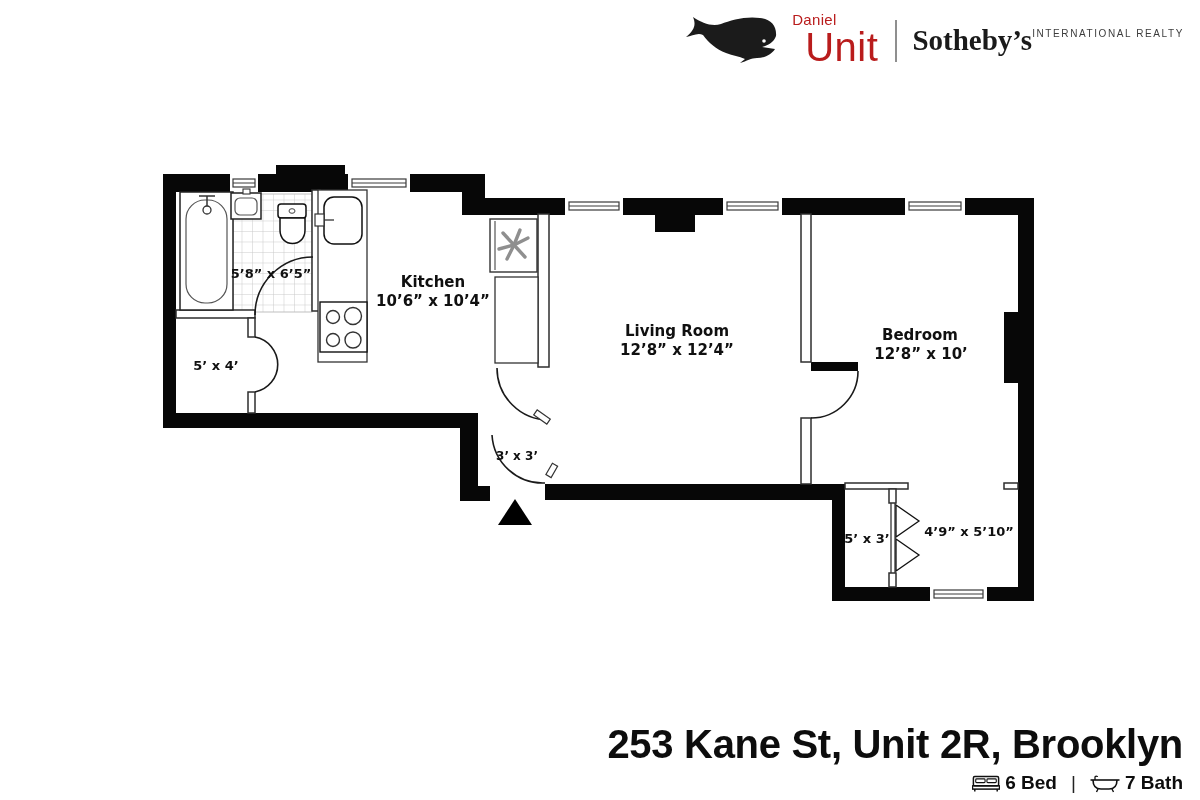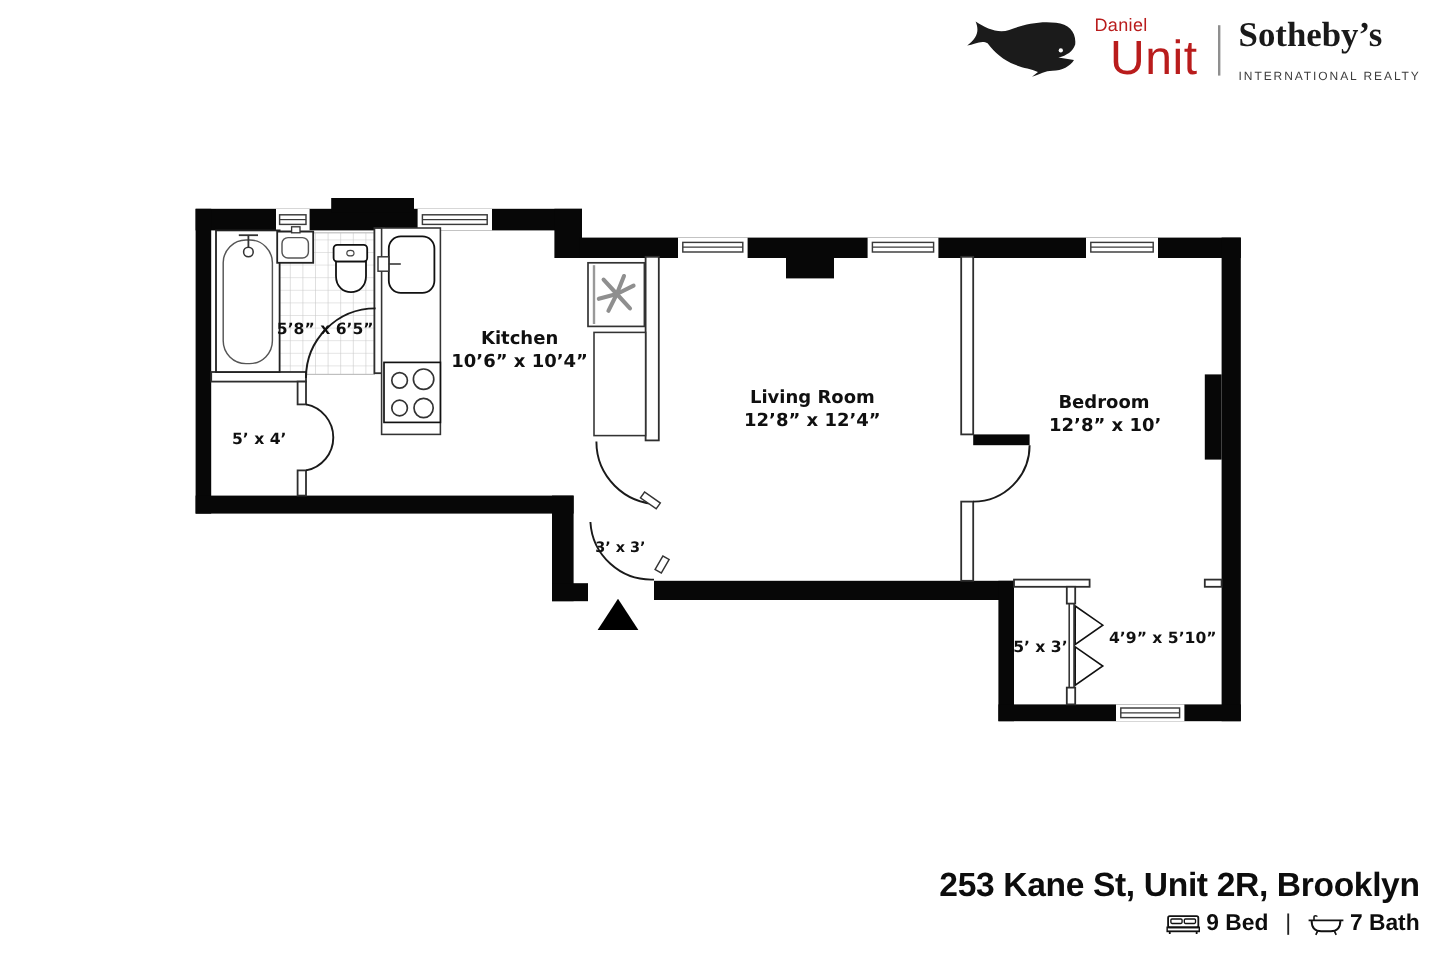--- a/index.html
+++ b/index.html
@@ -7,34 +7,34 @@
          font-family:"DejaVu Sans","Liberation Sans",sans-serif;}
   
   #logo{position:absolute;top:10px;right:16px;display:flex;align-items:center;}
   #logo .whale{width:104px;height:50px;margin-right:10px;}
   .dg-block{display:flex;flex-direction:column;line-height:1;color:#b91c1c;}
   .dg-daniel{font-family:"Liberation Sans",sans-serif;font-size:15px;font-weight:400;
              letter-spacing:.3px;margin:2px 0 0 2px;}
   .dg-gale{font-family:"Liberation Sans",sans-serif;font-size:40px;font-weight:400;
            letter-spacing:.5px;margin-left:15px;margin-top:0px;}
   .logo-divider{width:2px;height:42px;background:#8f8f8f;margin:4px 15px 0 17px;}
-  .sir-block{display:flex;flex-direction:column;color:#1a1a1a;padding-top:4px;}
+  .sir-block{display:flex;flex-direction:row;color:#1a1a1a;padding-top:4px;text-align:center;}
   .sir-name{font-family:"Liberation Serif","DejaVu Serif",serif;font-size:29px;
             font-weight:600;line-height:1.05;letter-spacing:0px;}
   .sir-sub{font-family:"Liberation Sans",sans-serif;font-size:10px;letter-spacing:1.6px;
-           color:#3c3c3c;margin-top:15px;}
+           color:#3c3c3c;margin-top:3px;}
   
   #plan{position:absolute;left:0;top:0;}
   .room-name{font:600 15px "DejaVu Sans",sans-serif;fill:#101010;}
   .room-dim{font:600 15px "DejaVu Sans",sans-serif;fill:#101010;}
   .room-dim-sm{font:600 13px "DejaVu Sans",sans-serif;fill:#101010;}
   .room-dim-xs{font:600 12px "DejaVu Sans",sans-serif;fill:#101010;}
   
   #footer{position:absolute;right:17px;top:722px;text-align:right;color:#0d0d0d;}
-  .address{font-family:"Liberation Sans",sans-serif;font-size:28px;font-weight:700;
+  .address{font-family:"Liberation Sans",sans-serif;font-size:40px;font-weight:700;
            letter-spacing:-.3px;white-space:nowrap;}
   .bedbath{display:flex;justify-content:flex-end;align-items:center;margin-top:5px;
            font-family:"Liberation Sans",sans-serif;font-size:19px;font-weight:700;}
   .bedbath svg{margin-right:5px;}
   .bb-sep{margin:0 14px;font-weight:400;color:#222;}
 </style>
 </head>
 <body>
 
 <div id="stage">
@@ -220,21 +220,21 @@
   <div id="footer">
     <div class="address">253 Kane St, Unit 2R, Brooklyn</div>
     <div class="bedbath">
       <svg width="28" height="19" viewBox="0 0 30 19" aria-hidden="true">
         <rect x="1.5" y="2" width="27" height="10" rx="1.5" fill="none" stroke="#111" stroke-width="1.6"></rect>
         <rect x="4" y="4.5" width="10" height="4" rx="1" fill="none" stroke="#111" stroke-width="1.2"></rect>
         <rect x="16" y="4.5" width="10" height="4" rx="1" fill="none" stroke="#111" stroke-width="1.2"></rect>
         <rect x="0.5" y="12" width="29" height="3.5" fill="none" stroke="#111" stroke-width="1.6"></rect>
         <path d="M3,15.5 V18 M27,15.5 V18" stroke="#111" stroke-width="1.6"></path>
       </svg>
-      <span>9 Bed</span>
+      <span>6 Bed</span>
       <span class="bb-sep">|</span>
       <svg width="30" height="19" viewBox="0 0 30 19" aria-hidden="true">
         <path d="M0.5,6 H29.5" stroke="#111" stroke-width="1.6" fill="none"></path>
         <path d="M3,6 C3,12 6,15 11,15 H19 C24,15 27,12 27,6" fill="none" stroke="#111" stroke-width="1.6"></path>
         <path d="M8,15 L6.5,18 M22,15 L23.5,18" stroke="#111" stroke-width="1.4" fill="none"></path>
         <path d="M5,6 V3 C5,1.8 7.5,1.8 7.5,3" fill="none" stroke="#111" stroke-width="1.3"></path>
       </svg>
       <span>7 Bath</span>
     </div>
   </div>

